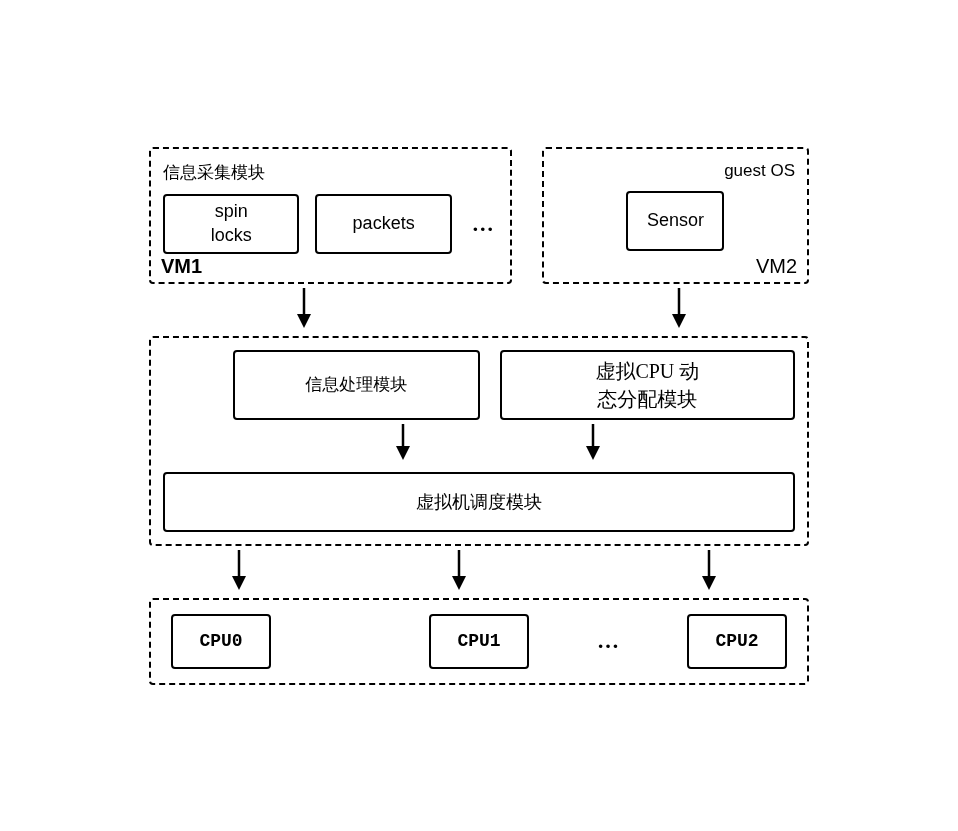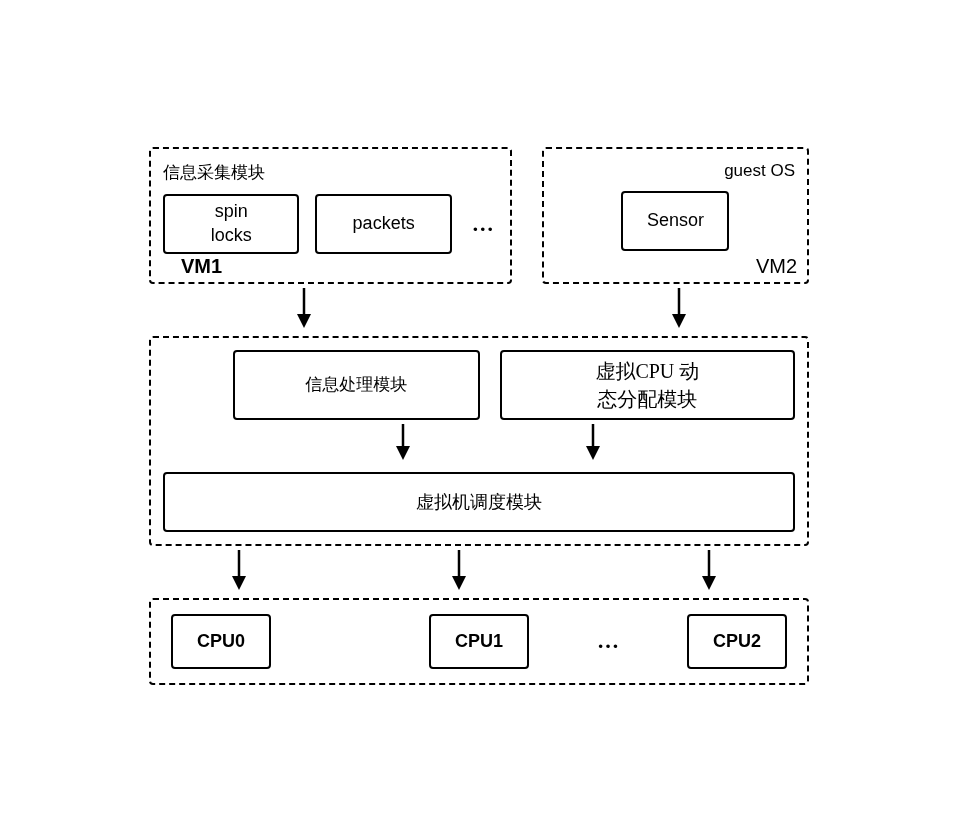--- a/index.html
+++ b/index.html
@@ -50,21 +50,20 @@
       position: relative;
     }
 
     .vm1-label {
       position: absolute;
       bottom: 4px;
       left: 10px;
       font-size: 20px;
       font-weight: bold;
       font-family: Arial, sans-serif;
-      margin-left: 20px;
     }
 
     .vm1-inner-label {
       font-size: 17px;
       margin-bottom: 10px;
       font-family: 'SimSun', serif;
     }
 
     .vm1-boxes {
       display: flex;
@@ -107,21 +106,21 @@
       font-family: Arial, sans-serif;
       text-align: right;
     }
 
     .vm2-boxes {
       display: flex;
       justify-content: center;
     }
 
     .vm2-boxes .solid-box {
-      width: 108px;
+      width: 98px;
       height: 60px;
       font-size: 18px;
       font-family: Arial, sans-serif;
     }
 
     
     .vmm-container {
       padding: 12px 12px 12px 12px;
       position: relative;
       margin-top: 0;
@@ -177,21 +176,21 @@
     .cpu-row {
       display: flex;
       align-items: center;
       justify-content: space-between;
     }
 
     .cpu-box {
       width: 100px;
       height: 55px;
       font-size: 18px;
-      font-family: Liberation Sans, sans-serif;
+      font-family: Liberation Mono, monospace;
       font-weight: bold;
     }
 
     .cpu-ellipsis {
       font-size: 22px;
       font-weight: bold;
       flex: 1;
       text-align: center;
     }
 

